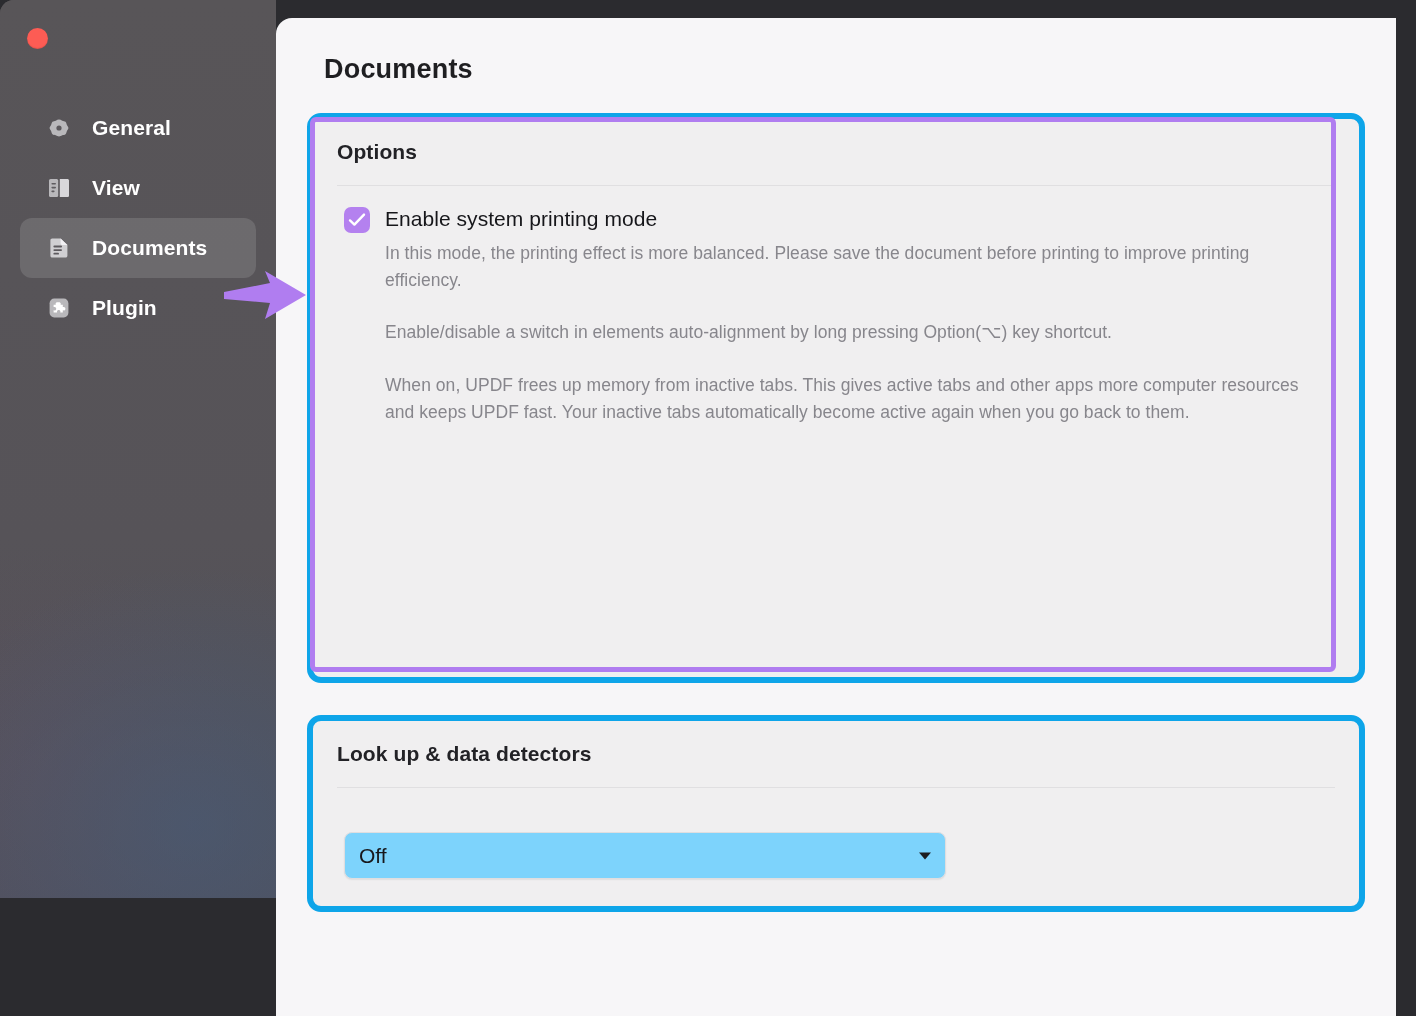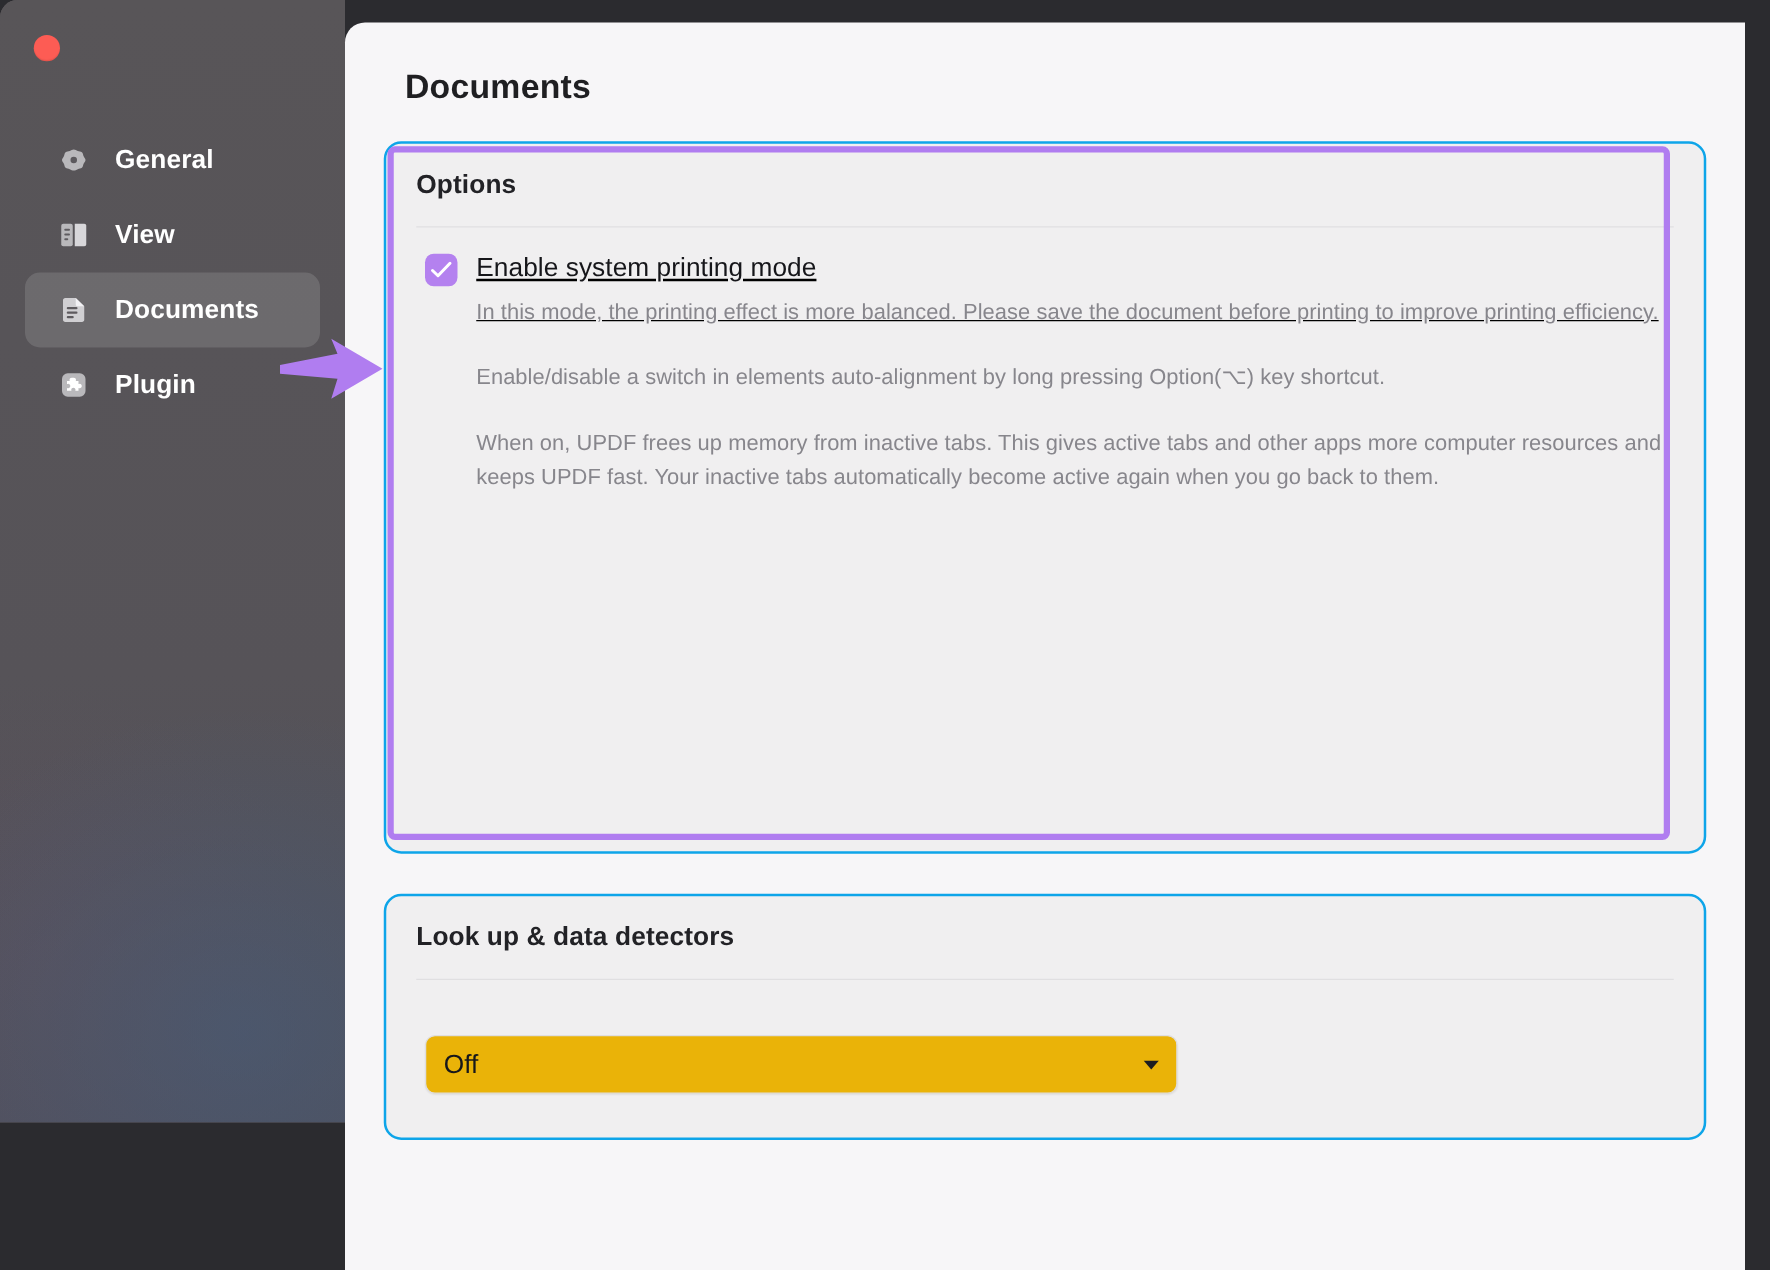--- a/index.html
+++ b/index.html
@@ -113,21 +113,21 @@
     top: 36px;
     font-size: 27px;
     font-weight: 700;
     color: #1f1f22;
     letter-spacing: 0.2px;
   }
 
   .card {
     position: absolute;
     background: #f0eff0;
-    border: 2px solid #0ea5e9;
+    border: 6px solid #0ea5e9;
     border-radius: 14px;
     box-sizing: border-box;
   }
 
   #options-card {
     left: 31px;
     top: 95px;
     width: 1058px;
     height: 570px;
   }
@@ -195,21 +195,21 @@
   .opt-desc {
     margin: 7px 0 0 41px;
     font-size: 17.5px;
     color: #87868c;
     line-height: 27px;
     letter-spacing: 0.05px;
     max-width: 962px;
   }
 
   .row-gap-1 { margin-bottom: 28px; }
-  .row-gap-2 { margin-bottom: 25px; text-decoration: underline; }
+  .row-gap-2 { margin-bottom: 25px; }
   .row-gap-3 { margin-bottom: 26px; }
 
   
   .highlight-box {
     position: absolute;
     left: 34px;
     top: 99px;
     width: 1026px;
     height: 555px;
     border: 5px solid #b07df0;
@@ -219,21 +219,21 @@
     z-index: 30;
   }
 
   
   .dropdown {
     position: absolute;
     left: 31px;
     top: 111px;
     width: 602px;
     height: 47px;
-    background: #eab308;
+    background: #7dd3fc;
     border: 1px solid #dfdee0;
     border-radius: 8px;
     box-shadow: 0 1px 1.5px rgba(0,0,0,0.07);
     box-sizing: border-box;
     display: flex;
     align-items: center;
   }
   .dropdown-value {
     margin-left: 14px;
     font-size: 21px;

